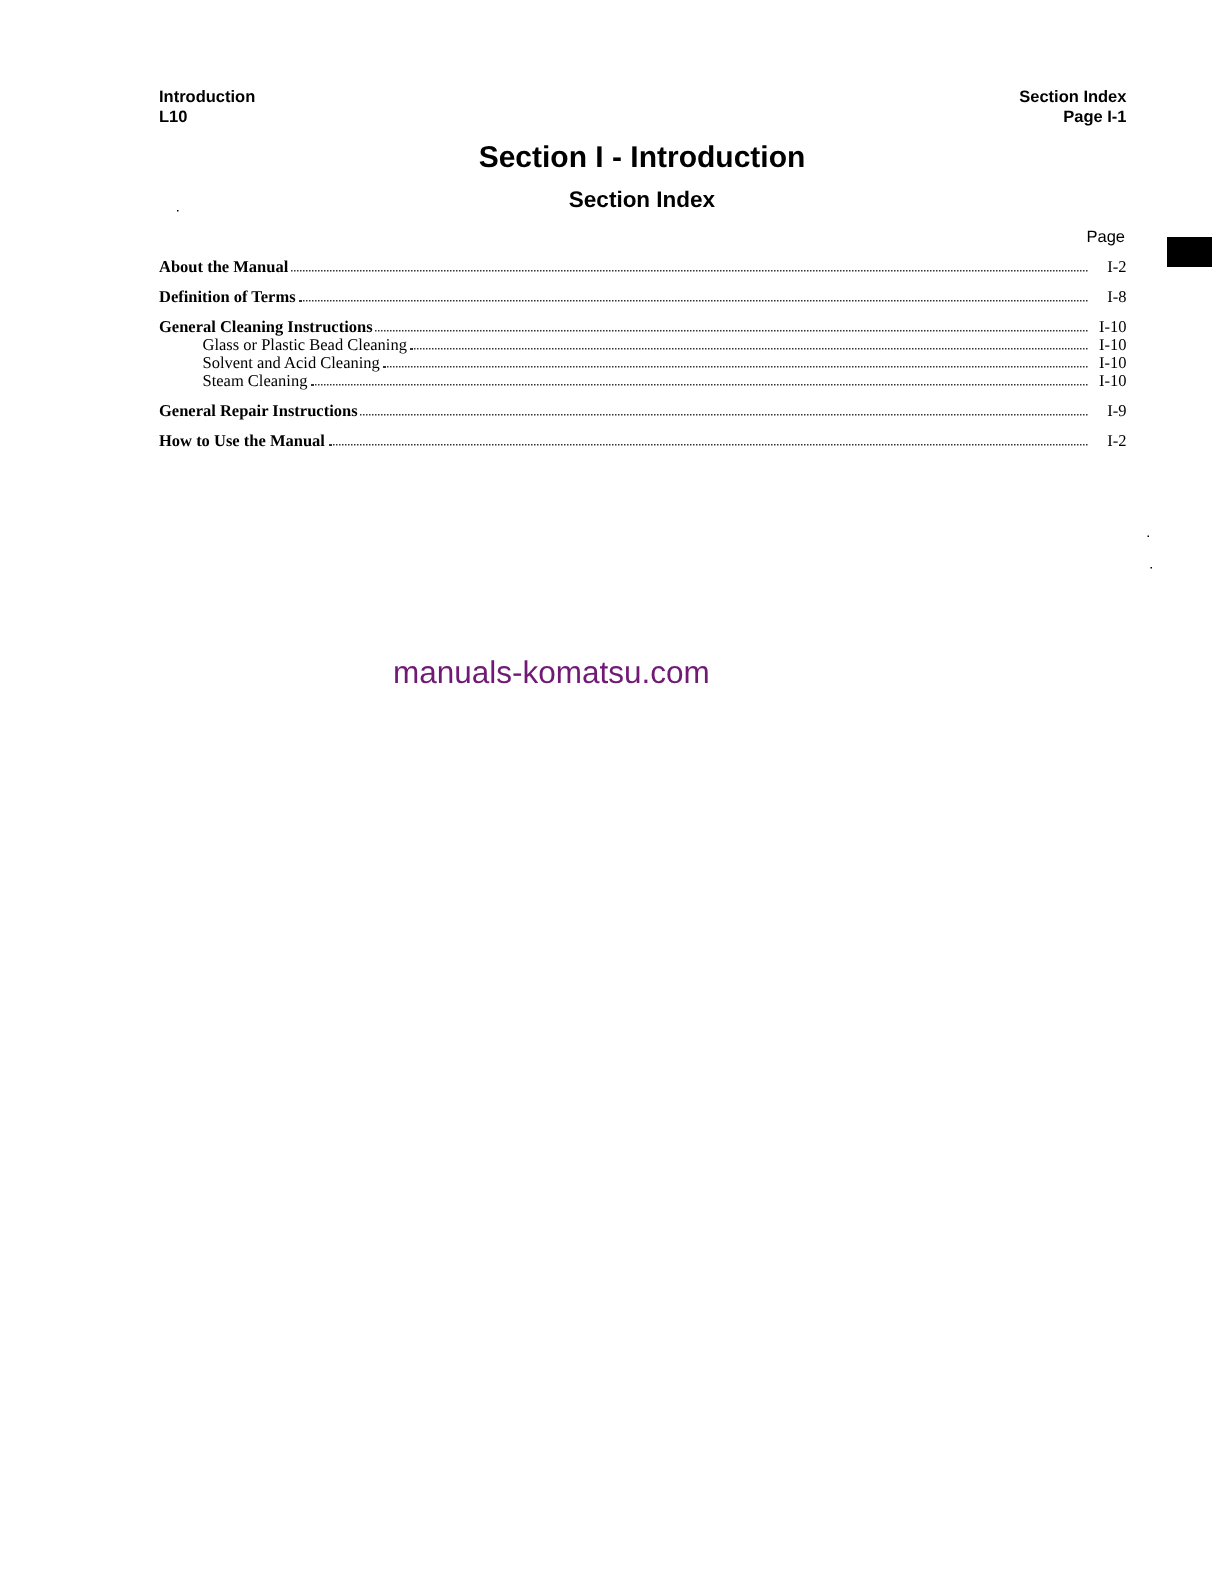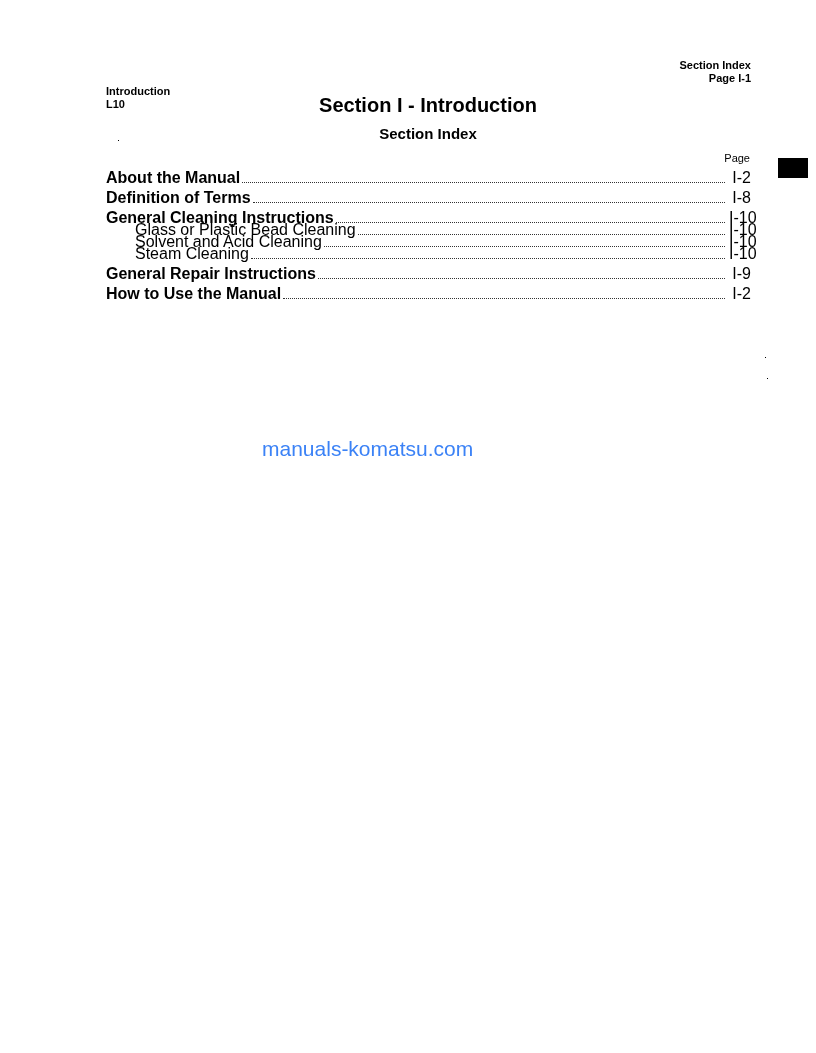--- a/index.html
+++ b/index.html
@@ -1,38 +1,38 @@
 <!DOCTYPE html>
 <html><head>
   <meta charset="utf-8">
   <style>
     html, body { margin: 0; padding: 0; }
     body {
       width: 816px; height: 1053px; background: #ffffff; position: relative;
       overflow: hidden; font-family: "Liberation Sans", sans-serif; color: #000;
     }
     .hdr { position: absolute; top: 59px; font-size: 11px; font-weight: bold; line-height: 13px; }
-    .hdr-left { left: 106px; margin-top: 26px; }
+    .hdr-left { left: 106px; }
     .hdr-right { right: 65px; text-align: right; }
     .title { position: absolute; top: 94px; left: 0; width: 856px; text-align: center;
       font-size: 20px; font-weight: bold; }
     .subtitle { position: absolute; top: 125px; left: 0; width: 856px; text-align: center;
       font-size: 15px; font-weight: bold; }
     .page-label { position: absolute; top: 152px; right: 66px; font-size: 11px; font-weight: normal; }
     .tab-mark { position: absolute; top: 158px; left: 778px; width: 30px; height: 20px; background: #000; }
-    .toc { position: absolute; left: 106px; width: 645px; top: 172px; font-size: 16px; }
+    .toc { position: absolute; left: 106px; width: 645px; top: 172px; font-size: 11px; font-family: Liberation Serif, serif; }
     .row { display: flex; align-items: baseline; height: 12.3px; line-height: 12.3px; }
     .row.main { font-weight: bold; }
     .row.sub { padding-left: 29px; font-weight: normal; }
     .gap { height: 7.5px; }
     .row .lbl { white-space: nowrap; }
     .row .dots { flex: 1; overflow: hidden; white-space: nowrap; margin: 0 4px 0 2px;
       border-bottom: 1px dotted #333; height: 8px; }
     .row .pg { width: 22px; text-align: right; white-space: nowrap; font-weight: normal; }
-    .watermark { position: absolute; top: 437px; left: 262px; font-size: 21px; color: #3b82f6; }
+    .watermark { position: absolute; top: 437px; left: 262px; font-size: 21px; color: #701a75; }
     .speck { position: absolute; width: 1px; height: 1px; background: #000; }
   </style>
 </head>
 <body>
 
 <div class="hdr hdr-left">
   <div>Introduction</div>
   <div>L10</div>
 </div>
 <div class="hdr hdr-right">

